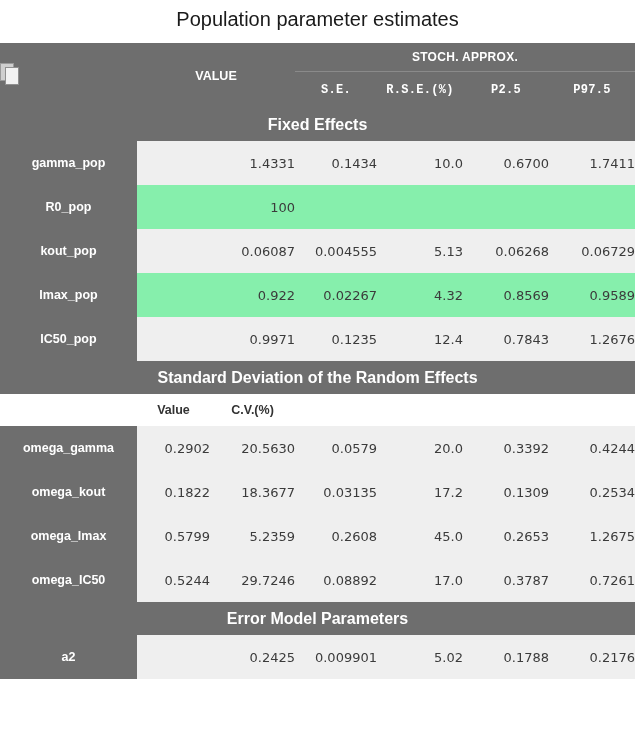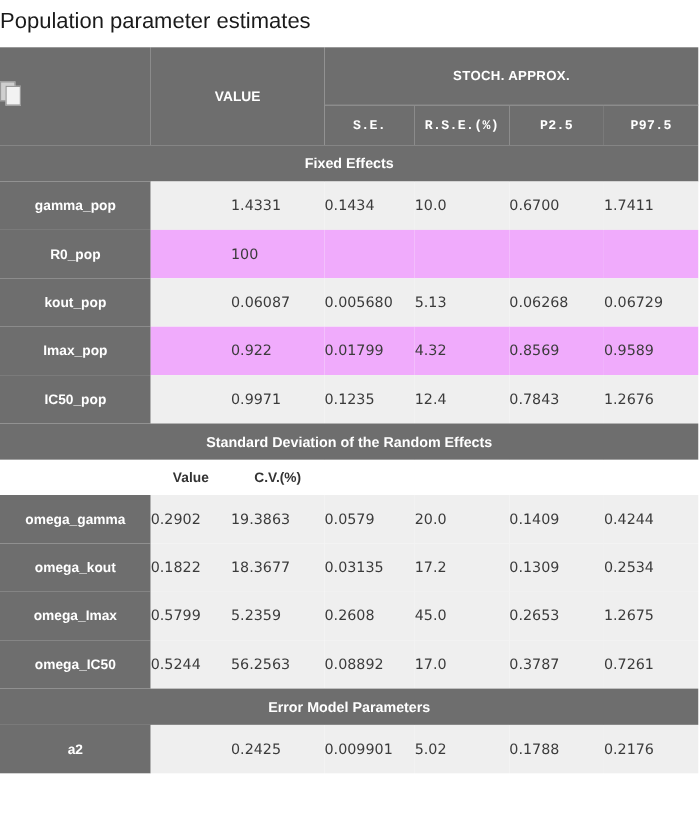--- a/index.html
+++ b/index.html
@@ -8,20 +8,21 @@
   }
   body {
     width: 635px;
     height: 741px;
     background: #ffffff;
     font-family: "Liberation Sans", sans-serif;
     color: #333333;
     overflow: hidden;
   }
   .page-title {
+    text-align: center;
     font-size: 20px;
     font-weight: 400;
     color: #1a1a1a;
     padding: 8px 0 12px 0;
     margin: 0;
   }
   table.params {
     border-collapse: collapse;
     width: 635px;
     table-layout: fixed;
@@ -49,33 +50,33 @@
   }
   .hdr-value {
     background: #6e6e6e;
     color: #ffffff;
     font-weight: bold;
     font-size: 12.5px;
     text-align: center;
     vertical-align: middle;
   }
   .stoch-title {
-    height: 52px;
+    height: 28px;
     border-bottom: 1px solid #8a8a8a;
   }
   .sub-hdr {
     height: 36px;
     font-size: 12px;
     font-family: Liberation Mono, monospace;
   }
   .section-row td {
     background: #6e6e6e;
     color: #ffffff;
     font-weight: bold;
-    font-size: 13px;
+    font-size: 16px;
     text-align: center;
     height: 33px;
   }
   .subhead-row td {
     background: #ffffff;
     color: #333333;
     font-weight: bold;
     font-size: 12.5px;
     text-align: center;
     height: 32px;
@@ -88,28 +89,29 @@
   }
   td.rowname {
     background: #6e6e6e;
     color: #ffffff;
     font-weight: bold;
     font-size: 12.5px;
     text-align: center;
     vertical-align: middle;
   }
   td.cell {
+    text-align: right;
     padding-right: 10px;
     font-size: 13px;
     color: #3b3b3b;
     vertical-align: middle;
     font-family: "DejaVu Sans", sans-serif;
   }
   tr.shade td.cell { background: #efefef; }
-  tr.plain td.cell { background: #f0abfc; }
+  tr.plain td.cell { background: #86efac; }
 
   .logo-cell {
     background: #6e6e6e;
     vertical-align: middle;
     text-align: left;
     padding-left: 16px;
   }
   .doc-icon {
     position: relative;
     width: 19px;
@@ -183,30 +185,30 @@
       <td class="cell">100</td>
       <td class="cell"></td>
       <td class="cell"></td>
       <td class="cell"></td>
       <td class="cell"></td>
     </tr>
     <tr class="data-row shade">
       <td class="rowname">kout_pop</td>
       <td class="cell"></td>
       <td class="cell">0.06087</td>
-      <td class="cell">0.005680</td>
+      <td class="cell">0.004555</td>
       <td class="cell">5.13</td>
       <td class="cell">0.06268</td>
       <td class="cell">0.06729</td>
     </tr>
     <tr class="data-row plain">
       <td class="rowname">Imax_pop</td>
       <td class="cell"></td>
       <td class="cell">0.922</td>
-      <td class="cell">0.01799</td>
+      <td class="cell">0.02267</td>
       <td class="cell">4.32</td>
       <td class="cell">0.8569</td>
       <td class="cell">0.9589</td>
     </tr>
     <tr class="data-row shade">
       <td class="rowname">IC50_pop</td>
       <td class="cell"></td>
       <td class="cell">0.9971</td>
       <td class="cell">0.1235</td>
       <td class="cell">12.4</td>
@@ -222,24 +224,24 @@
       <td>Value</td>
       <td>C.V.(%)</td>
       <td></td>
       <td></td>
       <td></td>
       <td></td>
     </tr>
     <tr class="data-row shade">
       <td class="rowname">omega_gamma</td>
       <td class="cell">0.2902</td>
-      <td class="cell">19.3863</td>
+      <td class="cell">20.5630</td>
       <td class="cell">0.0579</td>
       <td class="cell">20.0</td>
-      <td class="cell">0.1409</td>
+      <td class="cell">0.3392</td>
       <td class="cell">0.4244</td>
     </tr>
     <tr class="data-row shade">
       <td class="rowname">omega_kout</td>
       <td class="cell">0.1822</td>
       <td class="cell">18.3677</td>
       <td class="cell">0.03135</td>
       <td class="cell">17.2</td>
       <td class="cell">0.1309</td>
       <td class="cell">0.2534</td>
@@ -249,21 +251,21 @@
       <td class="cell">0.5799</td>
       <td class="cell">5.2359</td>
       <td class="cell">0.2608</td>
       <td class="cell">45.0</td>
       <td class="cell">0.2653</td>
       <td class="cell">1.2675</td>
     </tr>
     <tr class="data-row shade">
       <td class="rowname">omega_IC50</td>
       <td class="cell">0.5244</td>
-      <td class="cell">56.2563</td>
+      <td class="cell">29.7246</td>
       <td class="cell">0.08892</td>
       <td class="cell">17.0</td>
       <td class="cell">0.3787</td>
       <td class="cell">0.7261</td>
     </tr>
 
     <tr class="section-row">
       <td colspan="7">Error Model Parameters</td>
     </tr>
     <tr class="data-row shade">

